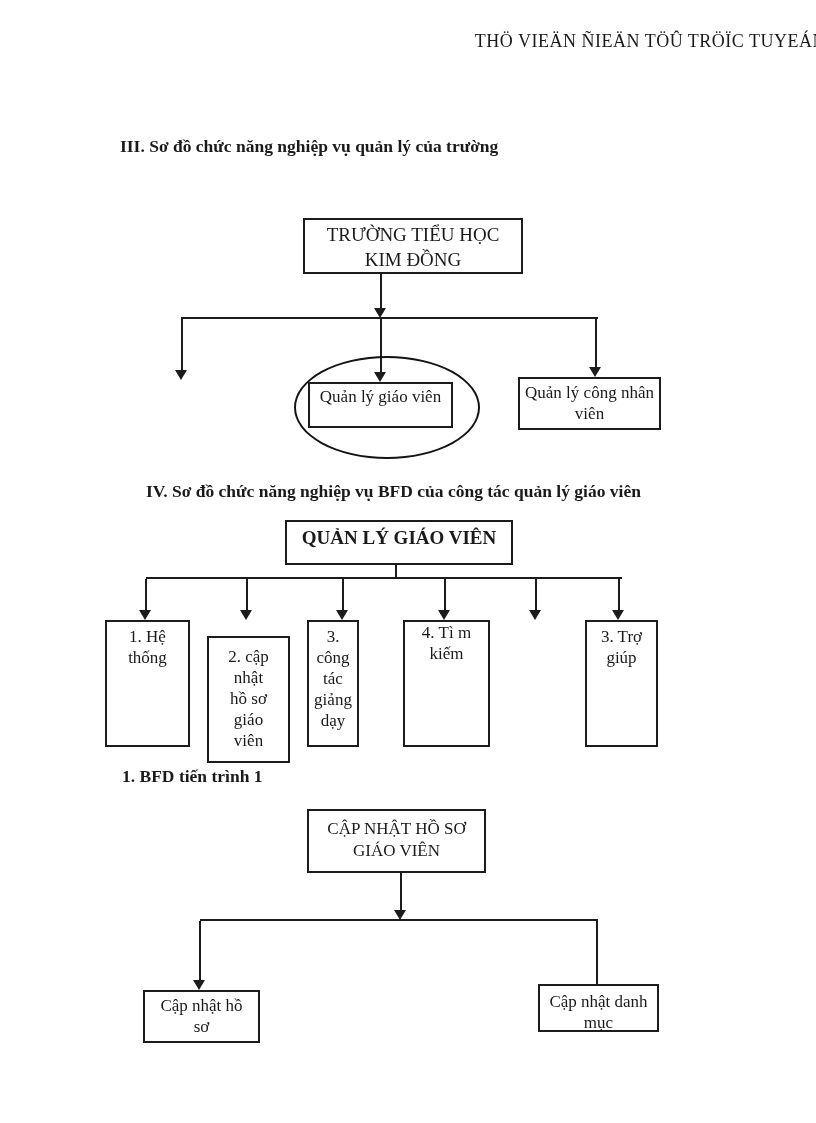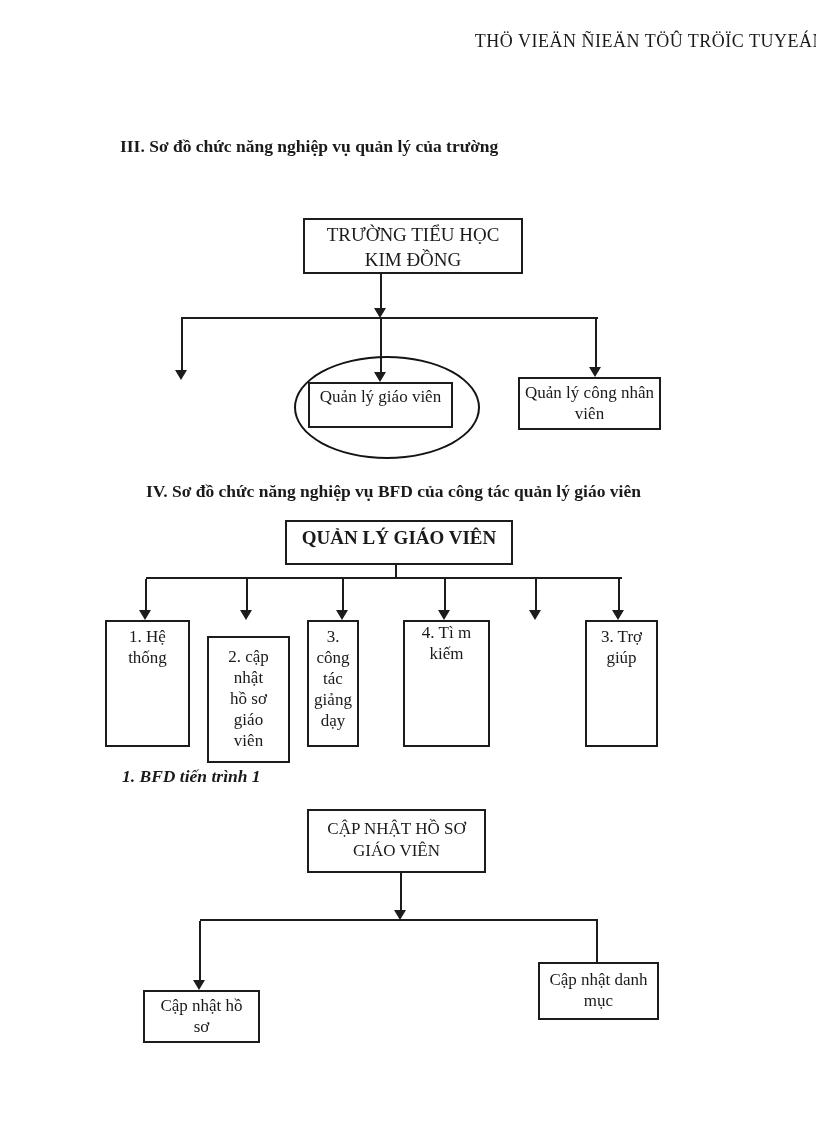--- a/index.html
+++ b/index.html
@@ -6,21 +6,21 @@
   .page{
     position:relative;width:816px;height:1123px;background:#ffffff;
     font-family:"Liberation Serif","DejaVu Serif",serif;color:#1a1a1a;
     overflow:hidden;margin:0 auto;
   }
   .hdr{
     position:absolute;left:0;top:31px;width:826px;text-align:right;
     font-size:18px;letter-spacing:.5px;white-space:nowrap;
   }
   .heading{position:absolute;font-size:17.5px;font-weight:bold;white-space:nowrap;}
-  .heading.italic{font-style:italic;}
+  .heading.italic{}
   .box{
     position:absolute;border:2px solid #1c1c1c;box-sizing:border-box;
     text-align:center;white-space:pre-line;font-size:17px;line-height:21px;
     background:#fff;
   }
   .vline{position:absolute;width:2px;background:#1c1c1c;}
   .hline{position:absolute;height:2px;background:#1c1c1c;}
   .arr{
     position:absolute;width:0;height:0;
     border-left:6px solid transparent;border-right:6px solid transparent;
@@ -102,16 +102,16 @@
   <div class="vline" style="left:400px;top:873px;height:37px;"></div>
   <div class="arr" style="left:394px;top:910px;"></div>
   <div class="hline" style="left:200px;top:919px;width:398px;"></div>
   <div class="vline" style="left:199px;top:921px;height:59px;"></div>
   <div class="arr" style="left:193px;top:980px;"></div>
   <div class="vline" style="left:596px;top:921px;height:74px;"></div>
   <div class="arr" style="left:590px;top:995px;"></div>
 
   <div class="box" style="left:143px;top:990px;width:117px;height:53px;padding-top:3px;">Cập nhật hồ
 sơ</div>
-  <div class="box" style="left:538px;top:962px;width:121px;height:58px;padding-top:5px;">Cập nhật danh
+  <div class="box" style="left:538px;top:984px;width:121px;height:48px;padding-top:5px;">Cập nhật danh
 mục</div>
 
 </div>
 
 </body></html>

